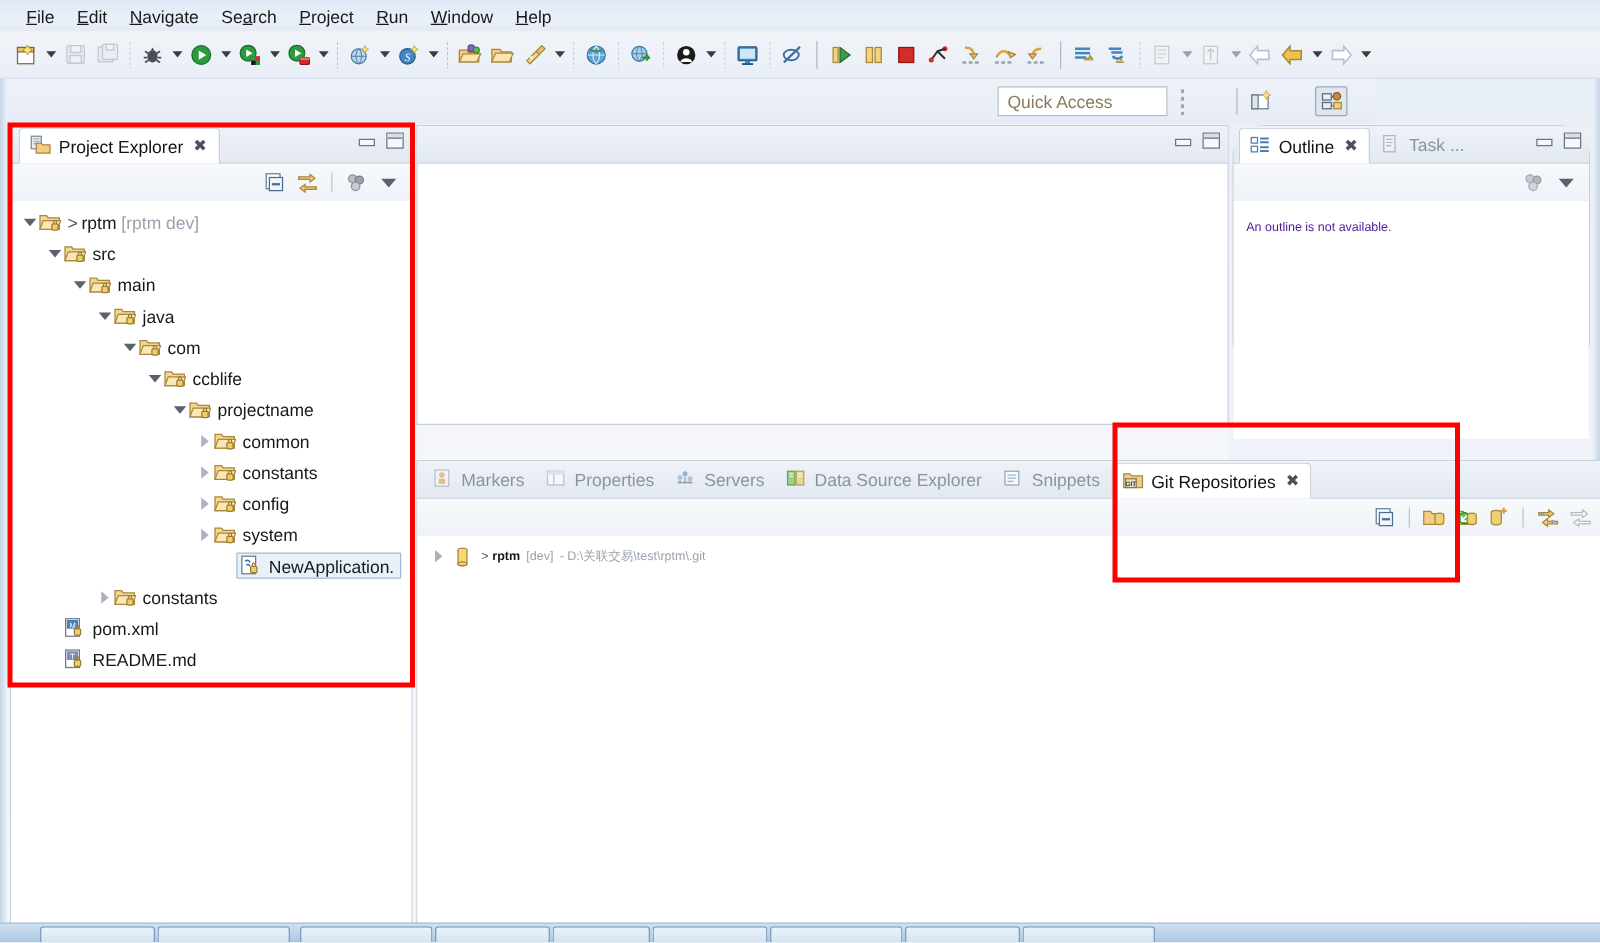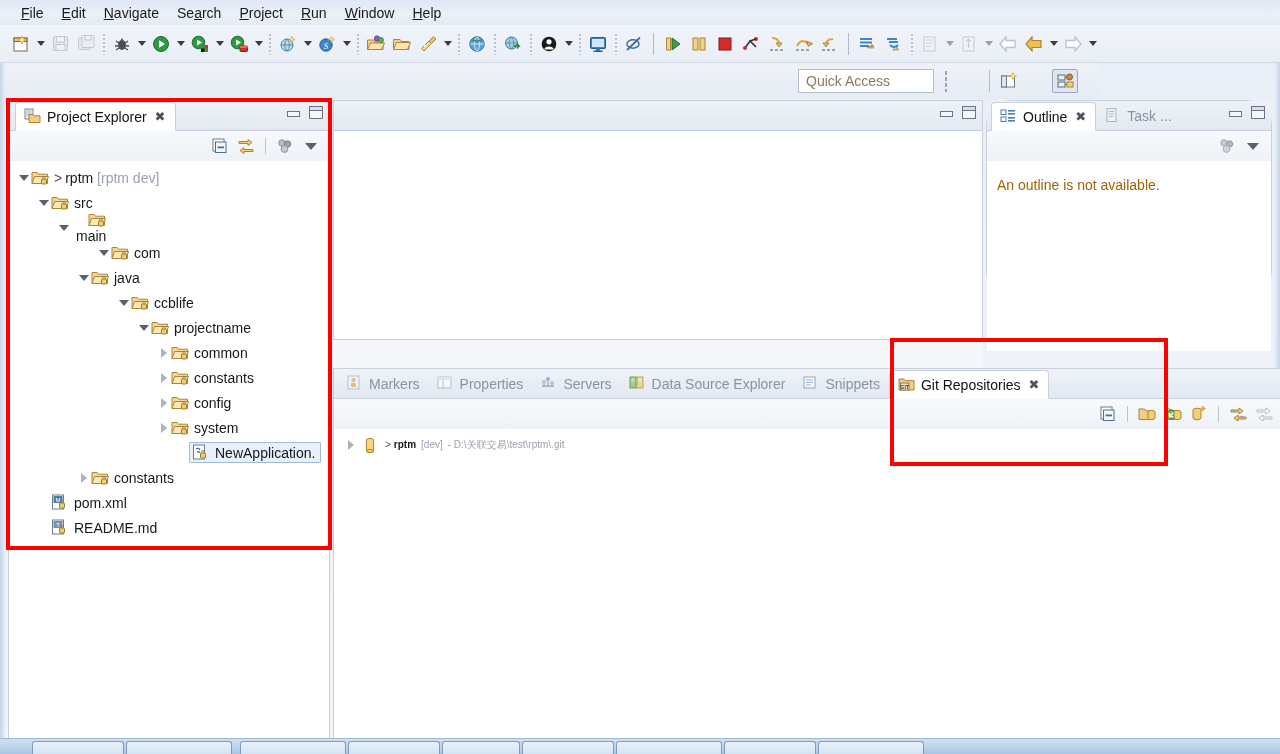--- a/index.html
+++ b/index.html
@@ -622,52 +622,52 @@
                   <path d="M1 14.5 V3.5 h5.2 l1.3 1.7 h9.0 v9.3 z" fill="#f6d58f" stroke="#a8863c" stroke-width="1"></path>
                   <path d="M1 14.5 L3.6 7.5 h13.9 l-2.6 7 z" fill="#fbe7b5" stroke="#a8863c" stroke-width="1"></path>
                   <rect x="10.5" y="10" width="5" height="5" rx="1" fill="#f0cf6a" stroke="#9a7c34"></rect>
                   <path d="M11.8 10 v-1.4 a1.2 1.2 0 0 1 2.4 0 V10" fill="none" stroke="#9a7c34" stroke-width="1"></path>
                 </svg></span>
               <span class="tlabel"><span>src</span></span>
             </span>
           </div>
           <div class="trow" style="padding-left: 48px;">
             <span class="twist open"></span>
-            <span style="display: flex; align-items: flex-end; flex-direction: column;">
+            <span style="display: flex; align-items: center;">
               <span class="ficon"><svg width="18" height="17" viewBox="0 0 18 17">
                   <path d="M1 14.5 V3.5 h5.2 l1.3 1.7 h9.0 v9.3 z" fill="#f6d58f" stroke="#a8863c" stroke-width="1"></path>
                   <path d="M1 14.5 L3.6 7.5 h13.9 l-2.6 7 z" fill="#fbe7b5" stroke="#a8863c" stroke-width="1"></path>
                   <rect x="10.5" y="10" width="5" height="5" rx="1" fill="#f0cf6a" stroke="#9a7c34"></rect>
                   <path d="M11.8 10 v-1.4 a1.2 1.2 0 0 1 2.4 0 V10" fill="none" stroke="#9a7c34" stroke-width="1"></path>
                 </svg></span>
               <span class="tlabel"><span>main</span></span>
+            </span>
+          </div>
+          <div class="trow" style="padding-left: 68px;">
+            <span class="twist open"></span>
+            <span style="display: flex; align-items: center;">
+              <span class="ficon"><svg width="18" height="17" viewBox="0 0 18 17">
+                  <path d="M1 14.5 V3.5 h5.2 l1.3 1.7 h9.0 v9.3 z" fill="#f6d58f" stroke="#a8863c" stroke-width="1"></path>
+                  <path d="M1 14.5 L3.6 7.5 h13.9 l-2.6 7 z" fill="#fbe7b5" stroke="#a8863c" stroke-width="1"></path>
+                  <rect x="10.5" y="10" width="5" height="5" rx="1" fill="#f0cf6a" stroke="#9a7c34"></rect>
+                  <path d="M11.8 10 v-1.4 a1.2 1.2 0 0 1 2.4 0 V10" fill="none" stroke="#9a7c34" stroke-width="1"></path>
+                </svg></span>
+              <span class="tlabel"><span>java</span></span>
             </span>
           </div>
           <div class="trow" style="padding-left: 88px;">
             <span class="twist open"></span>
             <span style="display: flex; align-items: center;">
               <span class="ficon"><svg width="18" height="17" viewBox="0 0 18 17">
                   <path d="M1 14.5 V3.5 h5.2 l1.3 1.7 h9.0 v9.3 z" fill="#f6d58f" stroke="#a8863c" stroke-width="1"></path>
                   <path d="M1 14.5 L3.6 7.5 h13.9 l-2.6 7 z" fill="#fbe7b5" stroke="#a8863c" stroke-width="1"></path>
                   <rect x="10.5" y="10" width="5" height="5" rx="1" fill="#f0cf6a" stroke="#9a7c34"></rect>
                   <path d="M11.8 10 v-1.4 a1.2 1.2 0 0 1 2.4 0 V10" fill="none" stroke="#9a7c34" stroke-width="1"></path>
                 </svg></span>
               <span class="tlabel"><span>com</span></span>
-            </span>
-          </div>
-          <div class="trow" style="padding-left: 68px;">
-            <span class="twist open"></span>
-            <span style="display: flex; align-items: center;">
-              <span class="ficon"><svg width="18" height="17" viewBox="0 0 18 17">
-                  <path d="M1 14.5 V3.5 h5.2 l1.3 1.7 h9.0 v9.3 z" fill="#f6d58f" stroke="#a8863c" stroke-width="1"></path>
-                  <path d="M1 14.5 L3.6 7.5 h13.9 l-2.6 7 z" fill="#fbe7b5" stroke="#a8863c" stroke-width="1"></path>
-                  <rect x="10.5" y="10" width="5" height="5" rx="1" fill="#f0cf6a" stroke="#9a7c34"></rect>
-                  <path d="M11.8 10 v-1.4 a1.2 1.2 0 0 1 2.4 0 V10" fill="none" stroke="#9a7c34" stroke-width="1"></path>
-                </svg></span>
-              <span class="tlabel"><span>java</span></span>
             </span>
           </div>
           <div class="trow" style="padding-left: 108px;">
             <span class="twist open"></span>
             <span style="display: flex; align-items: center;">
               <span class="ficon"><svg width="18" height="17" viewBox="0 0 18 17">
                   <path d="M1 14.5 V3.5 h5.2 l1.3 1.7 h9.0 v9.3 z" fill="#f6d58f" stroke="#a8863c" stroke-width="1"></path>
                   <path d="M1 14.5 L3.6 7.5 h13.9 l-2.6 7 z" fill="#fbe7b5" stroke="#a8863c" stroke-width="1"></path>
                   <rect x="10.5" y="10" width="5" height="5" rx="1" fill="#f0cf6a" stroke="#9a7c34"></rect>
                   <path d="M11.8 10 v-1.4 a1.2 1.2 0 0 1 2.4 0 V10" fill="none" stroke="#9a7c34" stroke-width="1"></path>
@@ -825,21 +825,21 @@
         <svg width="18" height="18" viewBox="0 0 18 18" opacity=".75">
           <circle cx="6" cy="6" r="3.2" fill="#b8bfc8" stroke="#8a939e"></circle>
           <circle cx="11.5" cy="7" r="3.2" fill="#9aa3ad" stroke="#767f8a"></circle>
           <circle cx="8.5" cy="12" r="3.4" fill="#c6ccd4" stroke="#8a939e"></circle>
         </svg>
       </div>
       <div class="vt-ico vmenu"></div>
     </div>
 
     <div class="view-body" style="height:190px; padding:16px 10px;">
-      <div style="font-size:14px;color:#a16207;">An outline is not available.</div>
+      <div style="font-size:10px;color:#4c1d95;">An outline is not available.</div>
     </div>
   </div>
 
   <div class="view" style="left:333px; top:368px; width:1041px; height:380px;">
     <div class="view-tabbar">
       <div id="bp-tabs" style="display:flex;align-items:flex-end;height:30px;padding-left:4px;">
           <div class="vtab inactive">
             <span class="ficon"><svg width="15" height="15" viewBox="0 0 15 15" opacity=".6">
                 <rect x="2" y="1" width="11" height="13" fill="#f4f6f8" stroke="#9aa3ad"></rect>
                 <circle cx="7.5" cy="5" r="2.2" fill="#d8a040"></circle>

